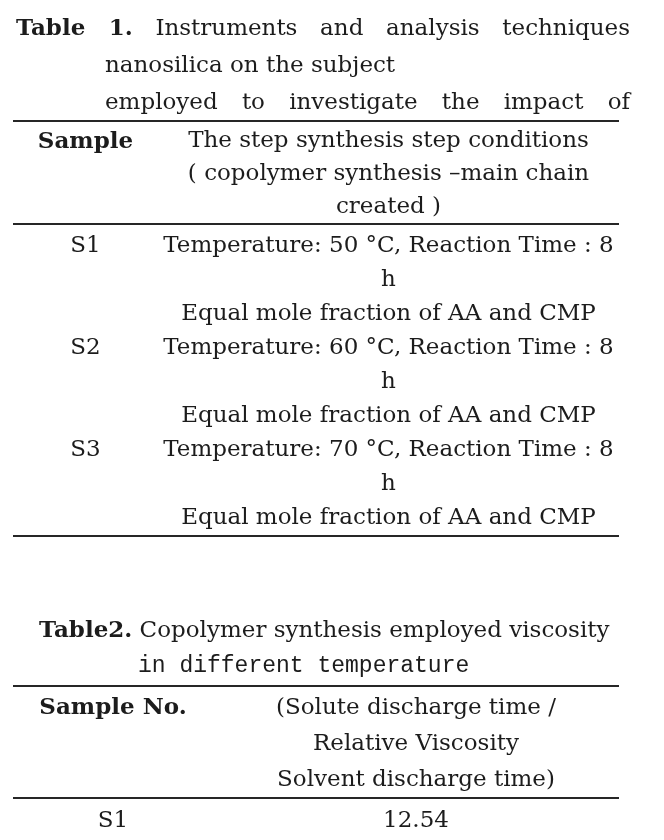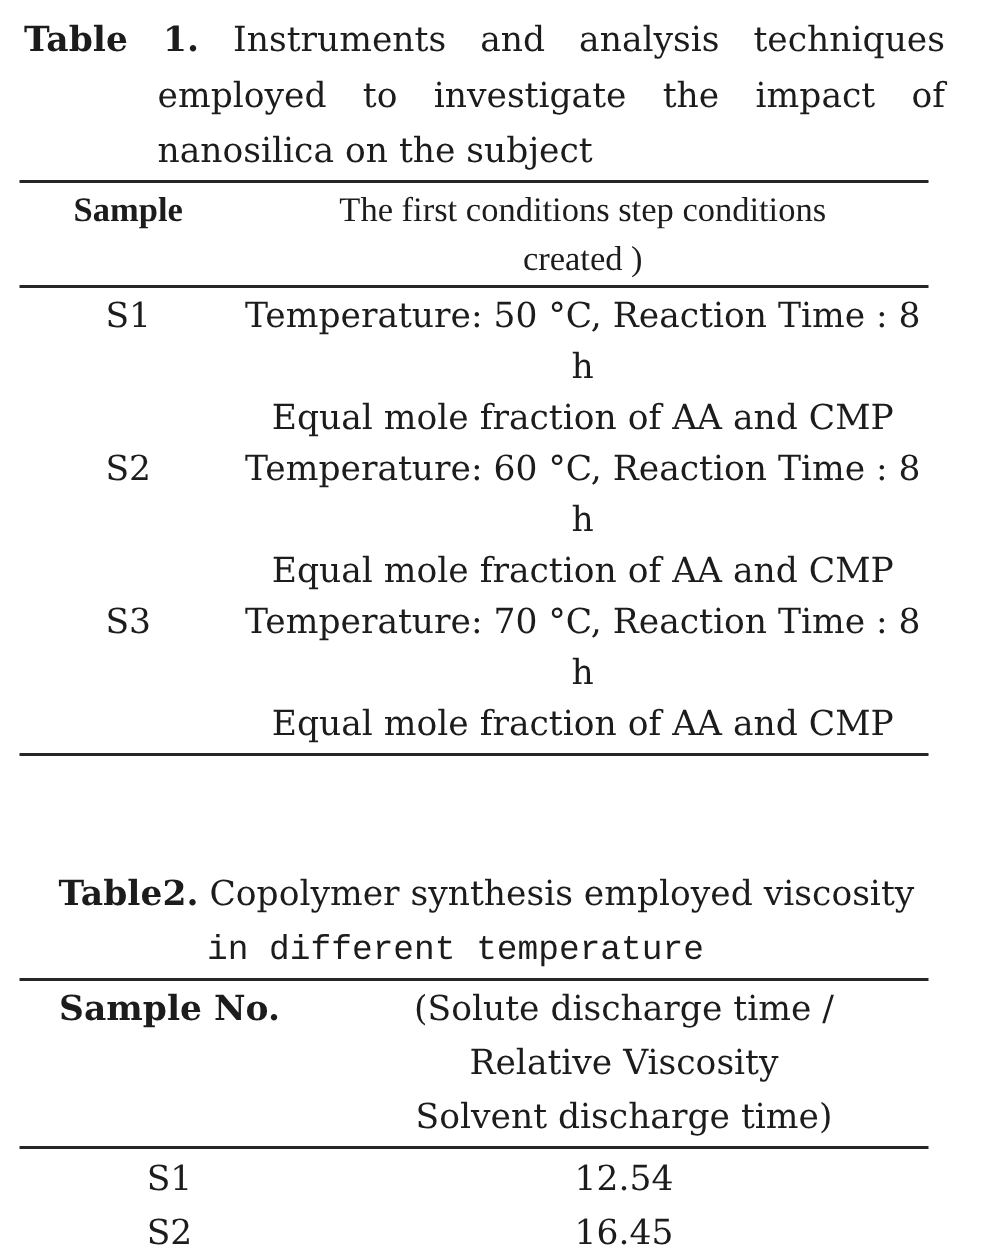--- a/index.html
+++ b/index.html
@@ -50,46 +50,47 @@
     border-bottom: 2px solid #262626;
     font-size: 23px;
   }
   .hdr { border-bottom: 2px solid #262626; }
   .grid1 { display: grid; grid-template-columns: 145px 1fr; }
   .grid2 { display: grid; grid-template-columns: 200px 1fr; }
   .cell { text-align: center; }
   .bold { font-weight: 700; }
 
   
-  .tbl1 .hdr { padding: 1px 0; line-height: 33px; font-family: Liberation Serif, serif; }
+  .tbl1 .hdr { padding: 1px 0; line-height: 33px; }
   .tbl1 .body { padding: 2px 0 2px 0; line-height: 34px; }
   .tbl1 .row { margin: 0; }
 
   
   .tbl2 .hdr { padding: 1px 0; line-height: 36px; }
   .tbl2 .body { padding: 2px 0 3px 0; line-height: 36px; }
 </style>
 </head>
 <body>
 
 <div class="page">
 
   <div class="cap cap1">
     <span class="cap-line jline"><b class="cap-label">Table 1.</b> <span>Instruments and analysis techniques</span></span>
+    <span class="cap-line indent">nanosilica on the subject</span>
     <span class="cap-line jline indent">employed to investigate the impact of</span>
-    <span class="cap-line indent">nanosilica on the subject</span>
   </div>
 
   <div class="tbl tbl1">
     <div class="grid1 hdr">
       <div class="cell bold">
         <div>Sample</div>
       </div>
       <div class="cell">
-        <div>The first conditions step conditions</div>
+        <div>The step synthesis step conditions</div>
+        <div>( copolymer synthesis –main chain</div>
         <div>created )</div>
       </div>
     </div>
     <div class="body">
       <div class="grid1 row">
         <div class="cell">S1</div>
         <div class="cell">
           <div>Temperature: 50 °C, Reaction Time : 8 h</div>
           <div>Equal mole fraction of AA and CMP</div>
         </div>

